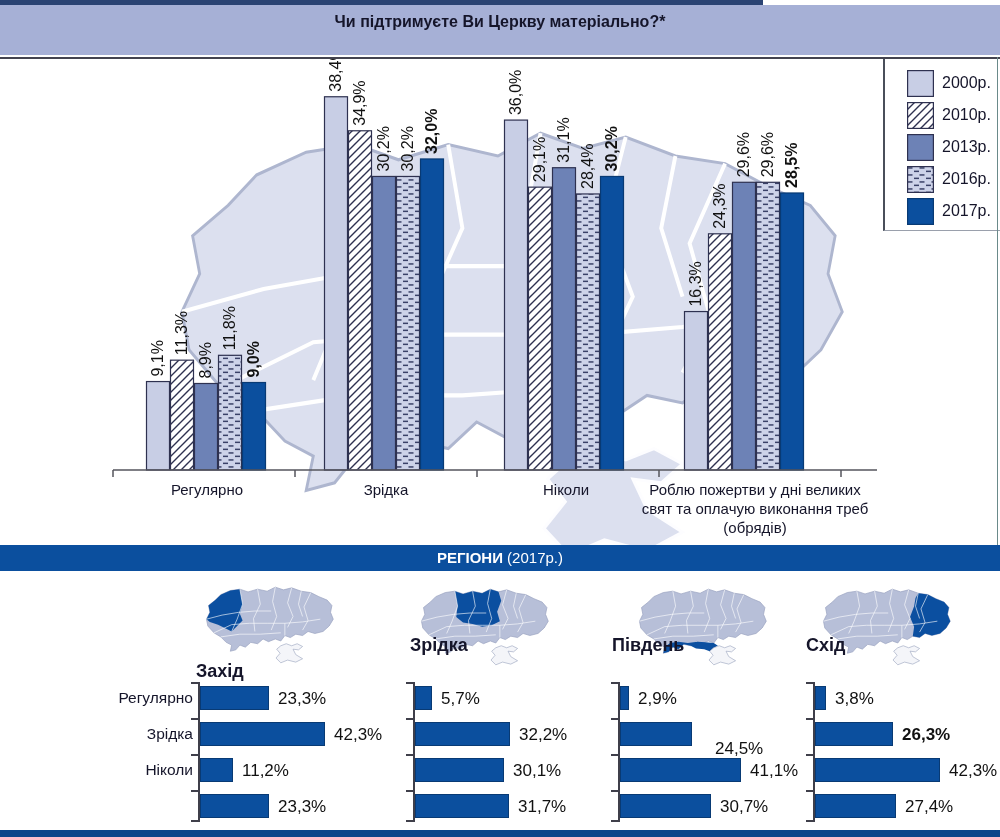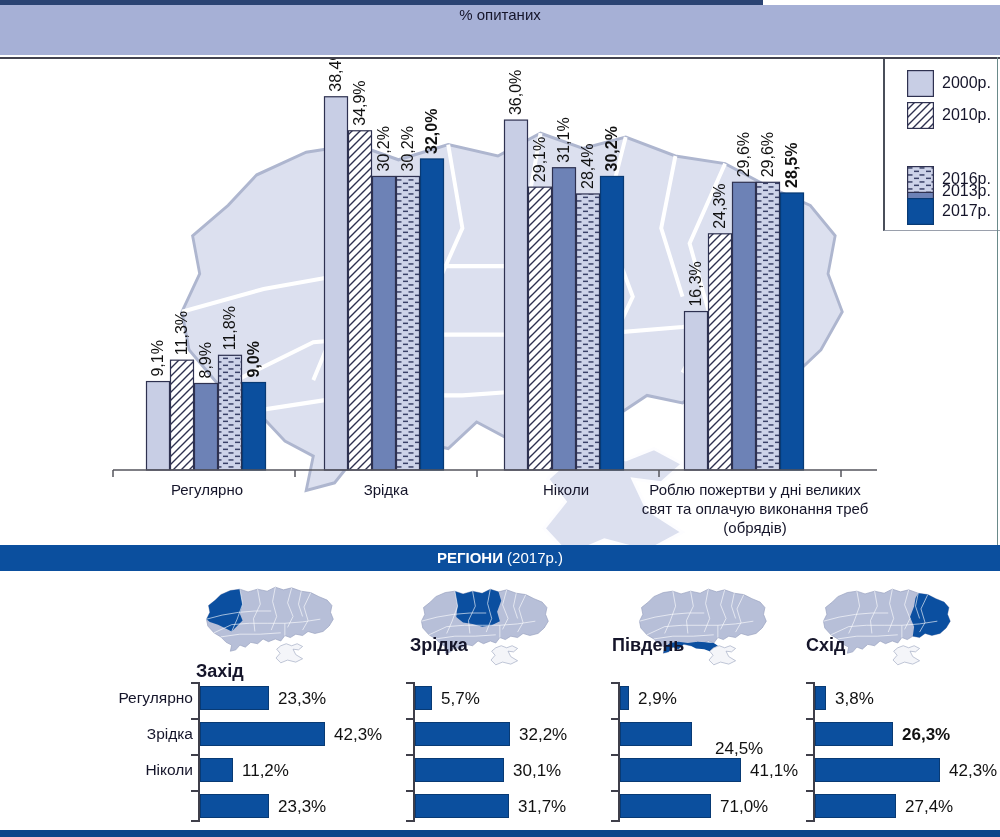--- a/index.html
+++ b/index.html
@@ -94,21 +94,21 @@
       <use href="#hl-east" fill="#0b4fa0"></use>
       <use href="#ua-borders" stroke="#ffffff" stroke-width="0.9"></use>
       <use href="#ua-crimea" fill="#f4f5f9" stroke="#9aa3bd" stroke-width="0.9"></use>
     </g>
   </defs>
 </svg>
 
 <div id="top-strip" class="abs"></div>
 
 <div id="header" class="abs">
-  <div class="s">% опитаних</div>
+  <div class="t">Чи підтримуєте Ви Церкву матеріально?*</div>
 </div>
 
 <div id="panel" class="abs">
   <svg id="main-chart-svg" width="1000" height="486" viewBox="0 0 1000 486">
     <use href="#map-big" transform="translate(150,40) scale(3.55,3.8)"></use>
     <g id="main-bars">
         <rect x="146.5" y="322.548" width="23" height="88.452" fill="#c8cee5" stroke="#2e3150" stroke-width="1.2"></rect>
         <rect x="324.5" y="37.75200000000001" width="23" height="373.248" fill="#c8cee5" stroke="#2e3150" stroke-width="1.2"></rect>
         <rect x="504.5" y="61.079999999999984" width="23" height="349.92" fill="#c8cee5" stroke="#2e3150" stroke-width="1.2"></rect>
         <rect x="684.5" y="252.564" width="23" height="158.436" fill="#c8cee5" stroke="#2e3150" stroke-width="1.2"></rect>
@@ -161,21 +161,21 @@
           <rect x="0.6" y="0.6" width="25.8" height="25.8" fill="#c8cee5" stroke="#2e3150" stroke-width="1.2"></rect>
         </svg>
         <span class="lg-label">2000р.</span>
       </div>
       <div class="lg-row" style="top: 43px;">
         <svg class="lg-swatch" width="27" height="27">
           <rect x="0.6" y="0.6" width="25.8" height="25.8" fill="url(#pat-hatch)" stroke="#2e3150" stroke-width="1.2"></rect>
         </svg>
         <span class="lg-label">2010р.</span>
       </div>
-      <div class="lg-row" style="top: 75px; margin-top: 44px;">
+      <div class="lg-row" style="top: 75px;">
         <svg class="lg-swatch" width="27" height="27">
           <rect x="0.6" y="0.6" width="25.8" height="25.8" fill="#6d82b6" stroke="#2e3150" stroke-width="1.2"></rect>
         </svg>
         <span class="lg-label">2013р.</span>
       </div>
       <div class="lg-row" style="top: 107px;">
         <svg class="lg-swatch" width="27" height="27">
           <rect x="0.6" y="0.6" width="25.8" height="25.8" fill="url(#pat-dash)" stroke="#2e3150" stroke-width="1.2"></rect>
         </svg>
         <span class="lg-label">2016р.</span>
@@ -251,21 +251,21 @@
     <div class="rtick" style="left: 611px; top: 183px;"></div>
     <div class="rtick" style="left: 611px; top: 219px;"></div>
     <div class="rtick" style="left: 611px; top: 249px;"></div>
     <div class="rbar" style="left: 620px; top: 115px; width: 9px;"></div>
     <div class="rval" style="left: 638px; top: 118px;">2,9%</div>
     <div class="rbar" style="left: 620px; top: 151px; width: 72px;"></div>
     <div class="rval" style="left: 701px; top: 168px; margin-left: 14px;">24,5%</div>
     <div class="rbar" style="left: 620px; top: 187px; width: 121px;"></div>
     <div class="rval" style="left: 750px; top: 190px;">41,1%</div>
     <div class="rbar" style="left: 620px; top: 223px; width: 91px;"></div>
-    <div class="rval" style="left: 720px; top: 226px;">71,0%</div>
+    <div class="rval" style="left: 720px; top: 226px;">30,7%</div>
     <div class="abs" style="left: 817px; top: 12px;"><svg viewBox="0 0 200 132" width="137" height="90">
         <use href="#mini-east"></use>
       </svg></div>
     <div class="region-name" style="left: 806px; top: 64px;">Схід</div>
     <div class="raxis" style="left: 813px; top: 111px; height: 140px;"></div>
     <div class="rtick" style="left: 806px; top: 111px;"></div>
     <div class="rtick" style="left: 806px; top: 147px;"></div>
     <div class="rtick" style="left: 806px; top: 183px;"></div>
     <div class="rtick" style="left: 806px; top: 219px;"></div>
     <div class="rtick" style="left: 806px; top: 249px;"></div>

